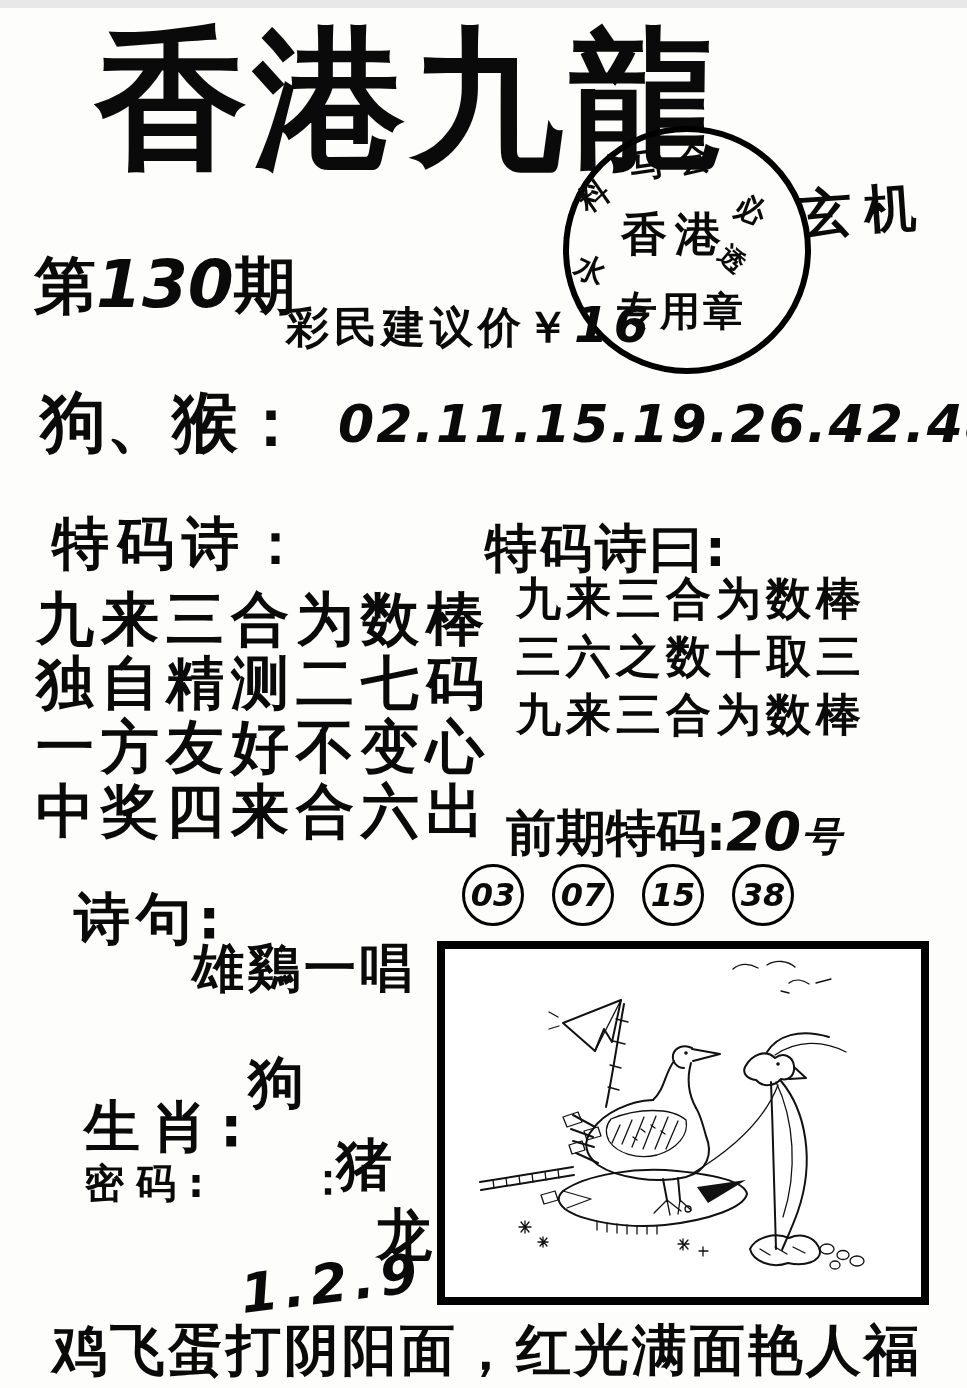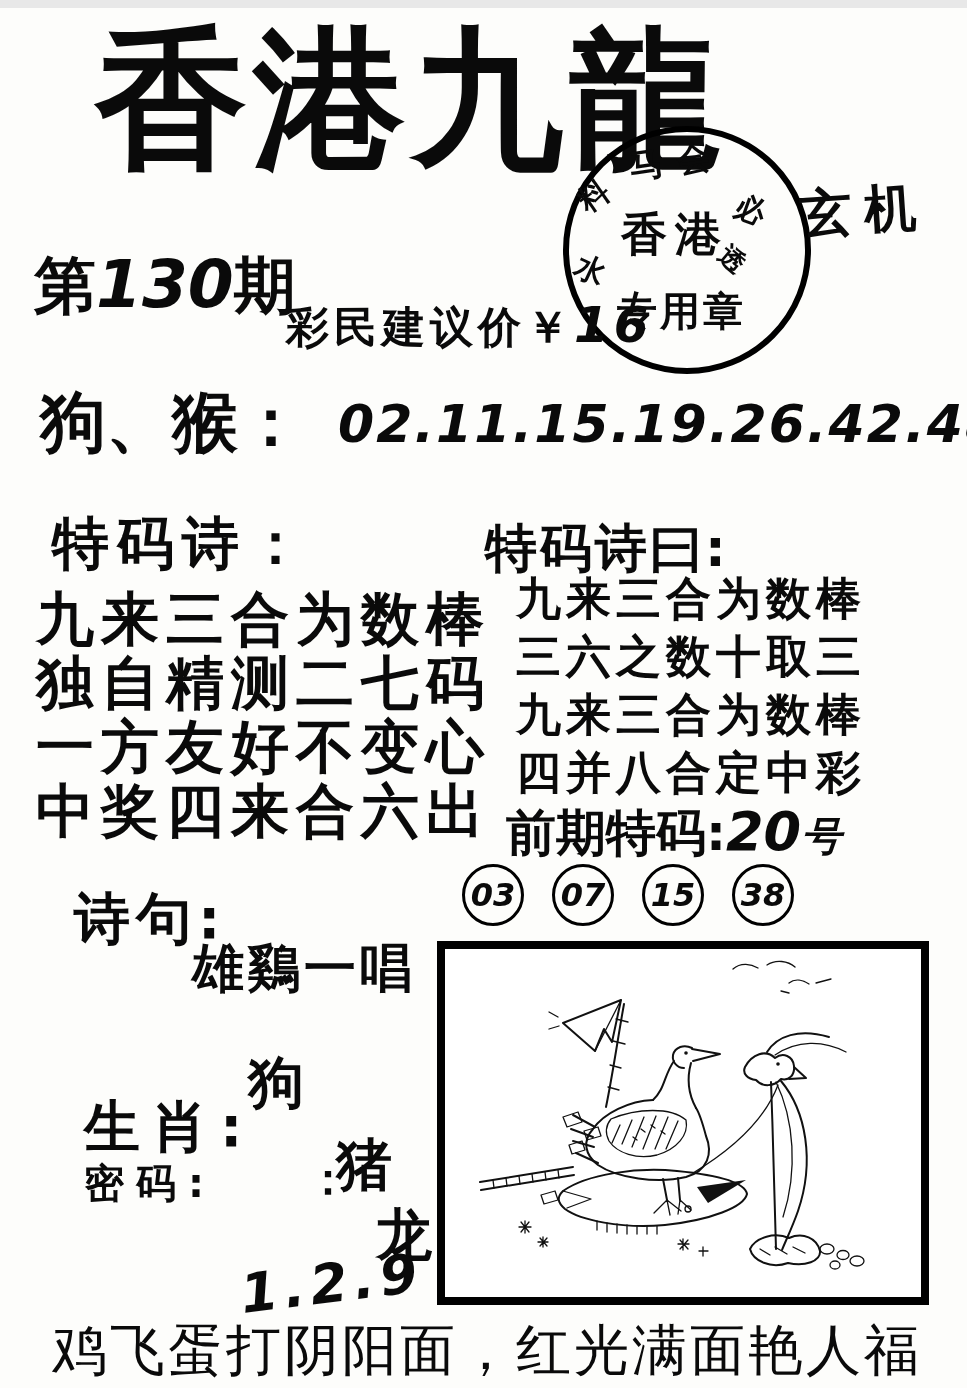--- a/index.html
+++ b/index.html
@@ -43,21 +43,21 @@
   .verse-l1{left:192px;top:926px;font-size:52px;letter-spacing:4px;}
   .verse-l2{left:226px;top:986px;font-size:52px;letter-spacing:2px;}
   .verse-ans{left:248px;top:1038px;font-size:56px;}
   .zod-label{left:84px;top:1082px;font-size:56px;letter-spacing:12px;}
   .zod-colon{left:306px;top:1142px;font-size:44px;}
   .zod-ans{left:336px;top:1120px;font-size:56px;}
   .pw-label{left:84px;top:1148px;font-size:40px;letter-spacing:12px;}
   .pw-animal{left:376px;top:1190px;font-size:56px;}
   .pw-nums{left:240px;top:1244px;font-size:54px;transform:rotate(-7deg);letter-spacing:6px;}
   .artbox{left:437px;top:933px;width:476px;height:348px;border:8px solid #000;background:#fff;}
-  .bottom{left:52px;top:1306px;font-size:55px;font-weight:normal;letter-spacing:3px;}
+  .bottom{left:52px;top:1306px;font-size:55px;font-weight:bold;letter-spacing:3px;}
   svg path,svg line,svg circle,svg ellipse{fill:none;stroke:#111;stroke-width:2;stroke-linecap:round;stroke-linejoin:round;}
   svg .fill{fill:#111;stroke:none;}
   svg .thin{stroke-width:1.3;}
 </style>
 </head>
 <body>
 
 <div class="page">
 
   <div class="abs title">香港九龍</div>
@@ -86,21 +86,20 @@
     <div>独自精测二七码</div>
     <div>一方友好不变心</div>
     <div>中奖四来合六出</div>
   </div>
 
   <div class="abs rp-head brush">特码诗曰:</div>
   <div class="abs rp-lines">
     <div>九来三合为数棒</div>
     <div>三六之数十取三</div>
     <div>九来三合为数棒</div>
-    <div>四并八合定中彩</div>
   </div>
 
   <div class="abs prev"><span>前期特码:</span><span class="hand">20</span><span class="suffix">号</span></div>
 
   <div class="abs circles">
     <div class="circle">03</div>
     <div class="circle">07</div>
     <div class="circle">15</div>
     <div class="circle">38</div>
   </div>

